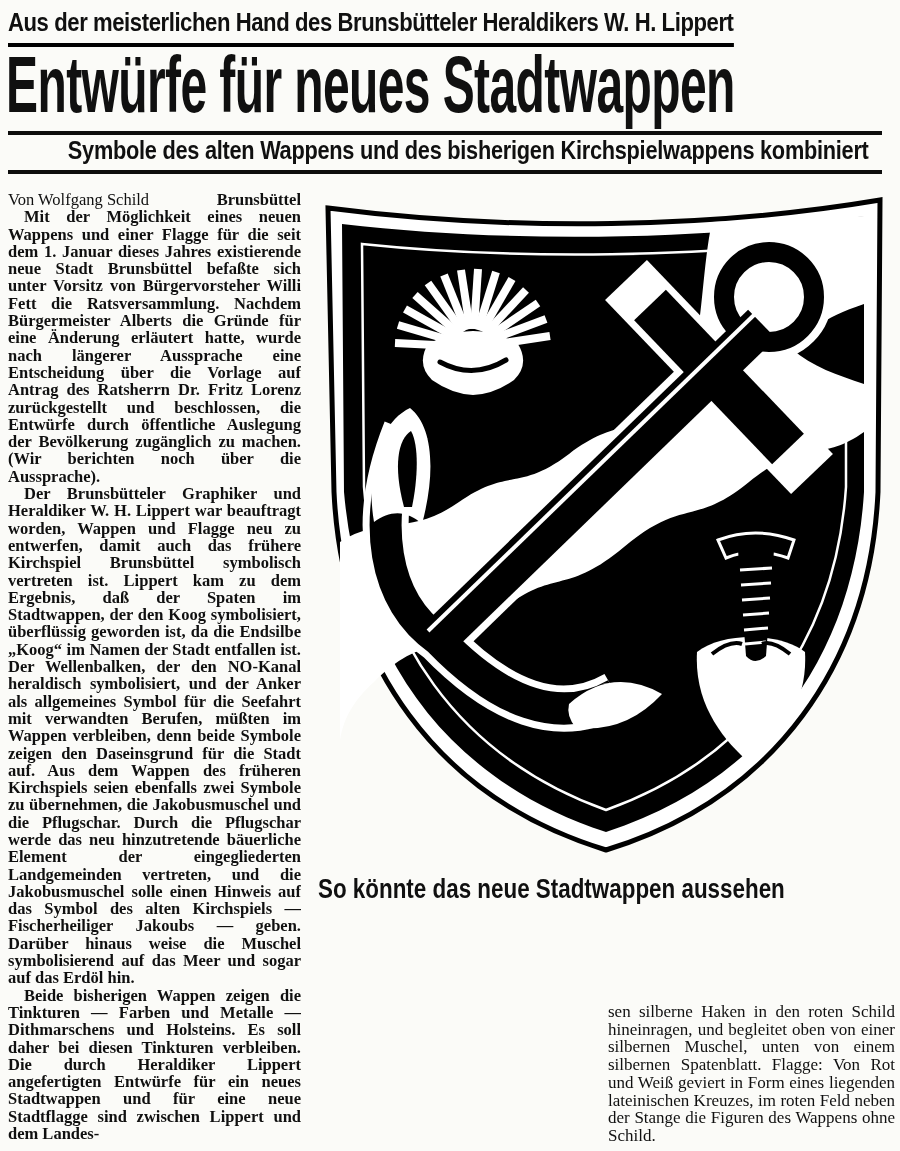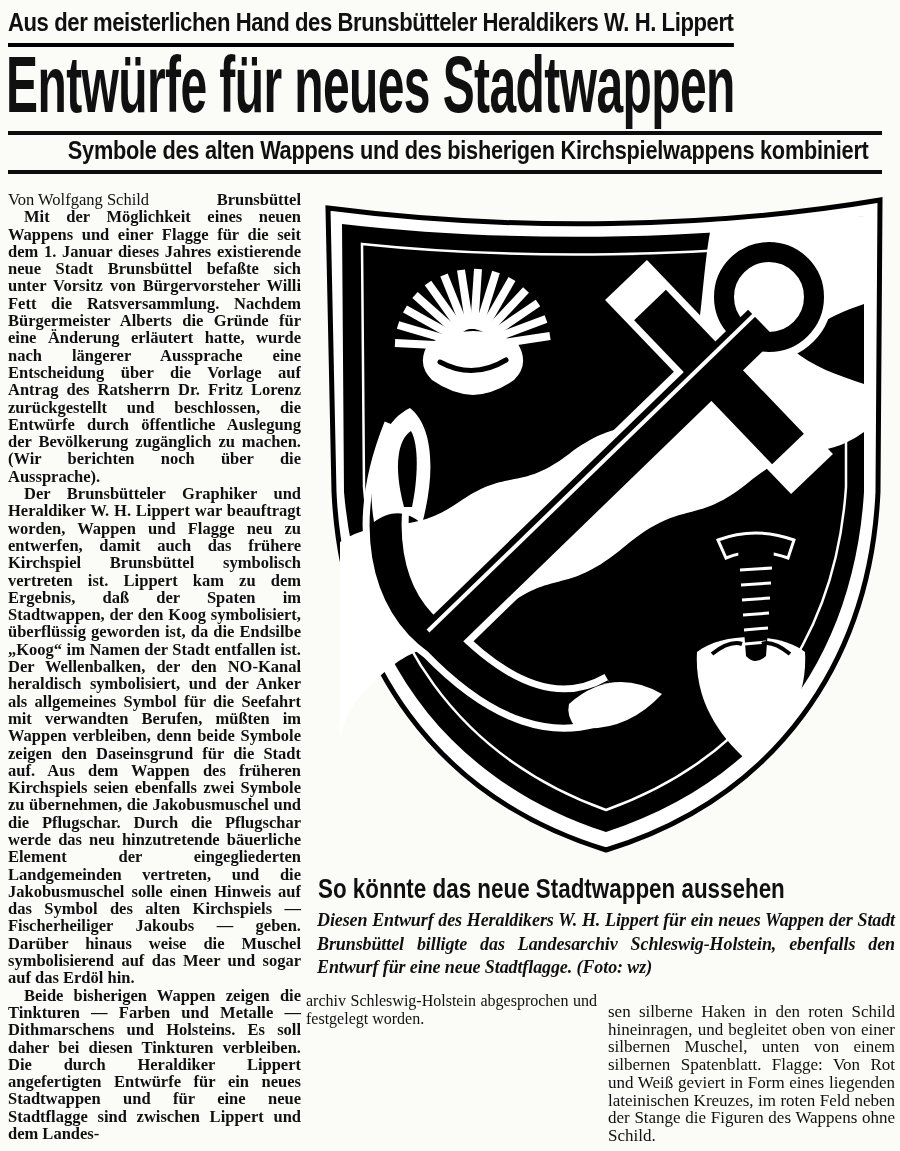--- a/index.html
+++ b/index.html
@@ -157,22 +157,20 @@
           <line x1="430" y1="438" x2="454" y2="436"></line>
             <line x1="431" y1="452" x2="452" y2="450"></line>
         </g>
         <path d="M398,462 Q416,448 428,452" fill="none" stroke="#000" stroke-width="4"></path>
         <path d="M476,462 Q458,448 448,452" fill="none" stroke="#000" stroke-width="4"></path>
       </g>
     </svg>
   </div>
 
   <div class="cap-title">So könnte das neue Stadtwappen aussehen</div>
-  <div class="cap-text">Diesen Entwurf des Heraldikers W. H. Lippert für ein neues Wappen der Stadt Brunsbüttel billigte das Landesarchiv Schleswig-Holstein, ebenfalls den Entwurf für eine neue Stadtflagge. (Foto: wz)</div>
 
   <div class="col col-mid" id="col-mid">
-      <p class="para">archiv Schleswig-Holstein abgesprochen und festgelegt worden.</p>
     </div>
   <div class="col col-right" id="col-right">
       <p class="para">sen silberne Haken in den roten Schild hineinragen, und begleitet oben von einer silbernen Muschel, unten von einem silbernen Spatenblatt. Flagge: Von Rot und Weiß geviert in Form eines liegenden lateinischen Kreuzes, im roten Feld neben der Stange die Figuren des Wappens ohne Schild.</p>
     </div>
 
 </div>
 
 </body></html>

